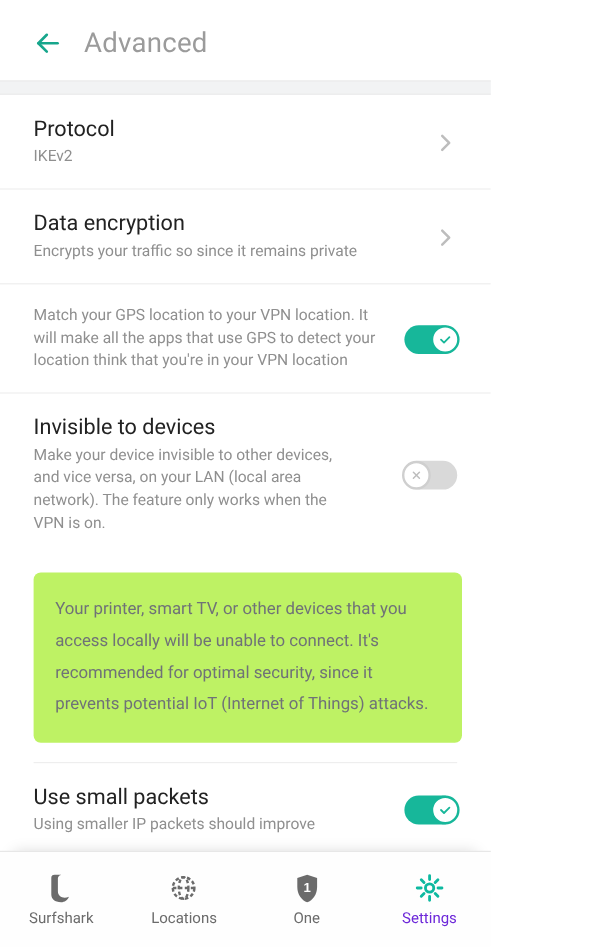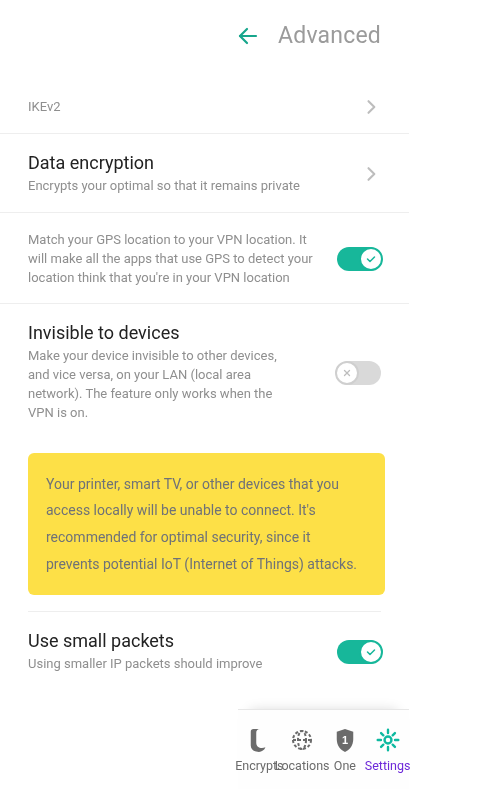--- a/index.html
+++ b/index.html
@@ -1,17 +1,17 @@
 <!DOCTYPE html>
 <html><head>
 <meta charset="utf-8">
 <style>
   * { box-sizing: border-box; margin: 0; padding: 0; }
   html, body { width: 500px; height: 789px; background: #fff; font-family: -apple-system, Roboto, "Segoe UI", Arial, sans-serif; color: #222; }
-  .screen { width: 409px; height: 789px; display: flex; flex-direction: column; position: relative; align-items: flex-end; }
+  .screen { width: 409px; height: 789px; display: flex; flex-direction: column; position: relative; }
 
   
   .header { display: flex; align-items: center; padding: 22px 28px 18px 28px; gap: 18px; }
   .back-arrow { color: #17a68c; cursor: pointer; display: flex; align-items: center; }
   .header-title { font-size: 23px; color: #9b9b9b; font-weight: 400; letter-spacing: 0.2px; }
 
   .sep-bar { height: 12px; background: #f2f3f4; border-top: 1px solid #ececec; border-bottom: 1px solid #ececec; }
 
   
   .content { flex: 1 1 auto; overflow: hidden; padding: 0; }
@@ -25,21 +25,21 @@
   .toggle { width: 44px; height: 24px; border-radius: 14px; position: relative; flex: 0 0 auto; }
   .toggle .knob { position: absolute; width: 24px; height: 24px; border-radius: 50%; top: 0; background: #fff; display:flex; align-items:center; justify-content:center; }
   .toggle.on { background: #17b79a; }
   .toggle.on .knob { right: -2px; border: 2px solid #17b79a; }
   .toggle.on .knob svg { stroke: #17b79a; }
   .toggle.off { background: #d9d9d9; }
   .toggle.off .knob { left: -2px; border: 2px solid #cfcfcf; }
   .toggle.off .knob svg { stroke: #bdbdbd; }
 
   
-  .info-card { margin: 14px 24px 16px 28px; background: #fde047; border-radius: 6px; padding: 18px 18px; font-size: 14px; line-height: 1.9; color: #6f7277; }
+  .info-card { margin: 14px 24px 16px 28px; background: #bef264; border-radius: 6px; padding: 18px 18px; font-size: 14px; line-height: 1.9; color: #6f7277; }
 
   
   .truncated { border-bottom: none; padding-bottom: 2px; }
 
   
   .bottom-nav { height: 80px; border-top: 1px solid #e7e7e7; display: flex; align-items: center; justify-content: space-around; background: #fefefe; box-shadow: 0 -10px 12px -12px rgba(0,0,0,0.18); }
   .nav-item { display: flex; flex-direction: column; align-items: center; gap: 5px; color: #6b6b6b; font-size: 12.5px; width: 25%; }
   .nav-item.active { color: #6d28d9; }
   .nav-icon { height: 26px; display: flex; align-items: center; justify-content: center; }
 </style>
@@ -57,33 +57,34 @@
     </div>
     <div class="header-title">Advanced</div>
   </div>
 
   <div class="sep-bar"></div>
 
   <div class="content">
 
     <div class="row">
       <div class="text">
+        <div class="row-title">Protocol</div>
         <div class="row-desc">IKEv2</div>
       </div>
       <div class="chevron">
         <svg width="20" height="20" viewBox="0 0 24 24" fill="none" stroke="currentColor" stroke-width="2.5" stroke-linecap="round" stroke-linejoin="round">
             <polyline points="9 5 16 12 9 19"></polyline>
           </svg>
       </div>
     </div>
 
     <div class="row">
       <div class="text">
         <div class="row-title">Data encryption</div>
-        <div class="row-desc">Encrypts your optimal so that it remains private</div>
+        <div class="row-desc">Encrypts your traffic so since it remains private</div>
       </div>
       <div class="chevron">
         <svg width="20" height="20" viewBox="0 0 24 24" fill="none" stroke="currentColor" stroke-width="2.5" stroke-linecap="round" stroke-linejoin="round">
             <polyline points="9 5 16 12 9 19"></polyline>
           </svg>
       </div>
     </div>
 
     <div class="row">
       <div class="text">
@@ -133,21 +134,21 @@
 
   </div>
 
   <div class="bottom-nav">
     <div class="nav-item">
       <div class="nav-icon">
         <svg width="22" height="26" viewBox="0 0 24 28" fill="#6b6b6b">
             <path d="M6 2 C4 2 3 3 3 5 L3 20 C3 24 6 27 12 27 C15 27 18 25 19 22 C14 24 9 22 9 17 L9 6 C9 4 10 2 13 2 Z"></path>
           </svg>
       </div>
-      <span>Encrypts</span>
+      <span>Surfshark</span>
     </div>
     <div class="nav-item">
       <div class="nav-icon">
         <svg width="24" height="24" viewBox="0 0 24 24" fill="none" stroke="#6b6b6b" stroke-width="2">
             <circle cx="12" cy="12" r="9" stroke-dasharray="3 2"></circle>
             <ellipse cx="12" cy="12" rx="4" ry="9" stroke-dasharray="3 2"></ellipse>
             <line x1="3" y1="12" x2="21" y2="12" stroke-dasharray="3 2"></line>
           </svg>
       </div>
       <span>Locations</span>

